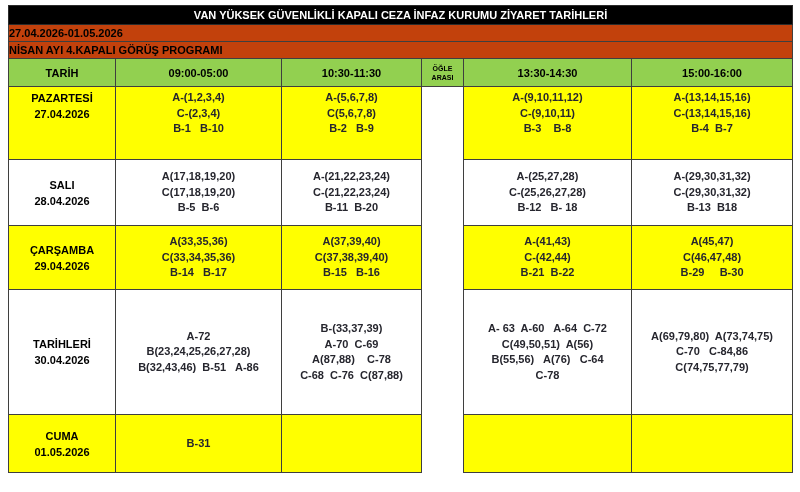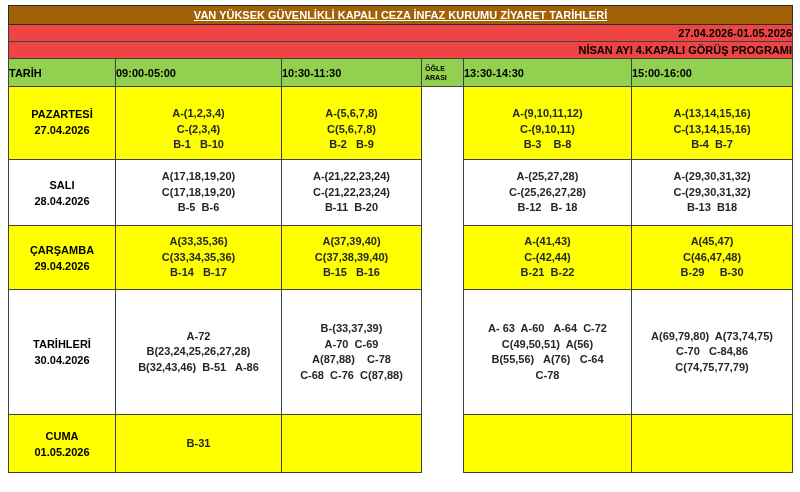--- a/index.html
+++ b/index.html
@@ -10,43 +10,42 @@
     font-family: "Liberation Sans", sans-serif;
   }
   .page { padding: 5px 8px 0 8px; }
   table.schedule {
     border-collapse: collapse;
     table-layout: fixed;
     width: 784px;
   }
   td, th { border: 1px solid #3f3f3f; overflow: hidden; }
   tr.title-row td {
-    background: #a16207;
+    background: #000000;
     color: #ffffff;
     font-weight: bold;
     font-size: 11px;
     text-align: center;
     height: 19px;
     border: 1.5px solid #2b2b2b;
-    text-decoration: underline;
   }
   tr.subtitle-row td {
-    background: #ef4444;
+    background: #c2410c;
     color: #000000;
     font-weight: bold;
     font-size: 11px;
-    text-align: right;
+    text-align: left;
     height: 17px;
   }
   tr.col-header-row td {
     background: #92d050;
     color: #000000;
     font-weight: bold;
     font-size: 11px;
-    text-align: left;
+    text-align: center;
     height: 28px;
   }
   tr.col-header-row td.lunch-header {
     font-size: 7px;
     line-height: 9px;
     padding: 0 3px;
   }
   td.day-cell {
     text-align: center;
     vertical-align: middle;
@@ -60,21 +59,21 @@
     vertical-align: middle;
     font-weight: 600;
     font-size: 11px;
     color: #26262e;
     padding: 2px 1px;
     margin-top: 32px;
   }
   .cell-line { white-space: pre; line-height: 15.5px; }
   tr.row-yellow td { background: #ffff00; }
   tr.row-white td { background: #ffffff; }
-  tr.align-top td.data-cell, tr.align-top td.day-cell { vertical-align: top; padding-top: 19px; }
+  tr.align-top td.data-cell, tr.align-top td.day-cell { vertical-align: top; padding-top: 3px; }
   td.lunch-gap {
     background: #ffffff !important;
     border-top: 1px solid #3f3f3f;
     border-bottom: none;
   }
   tr.r1 { height: 73px; }
   tr.r2 { height: 66px; }
   tr.r3 { height: 64px; }
   tr.r4 { height: 125px; }
   tr.r5 { height: 58px; }

